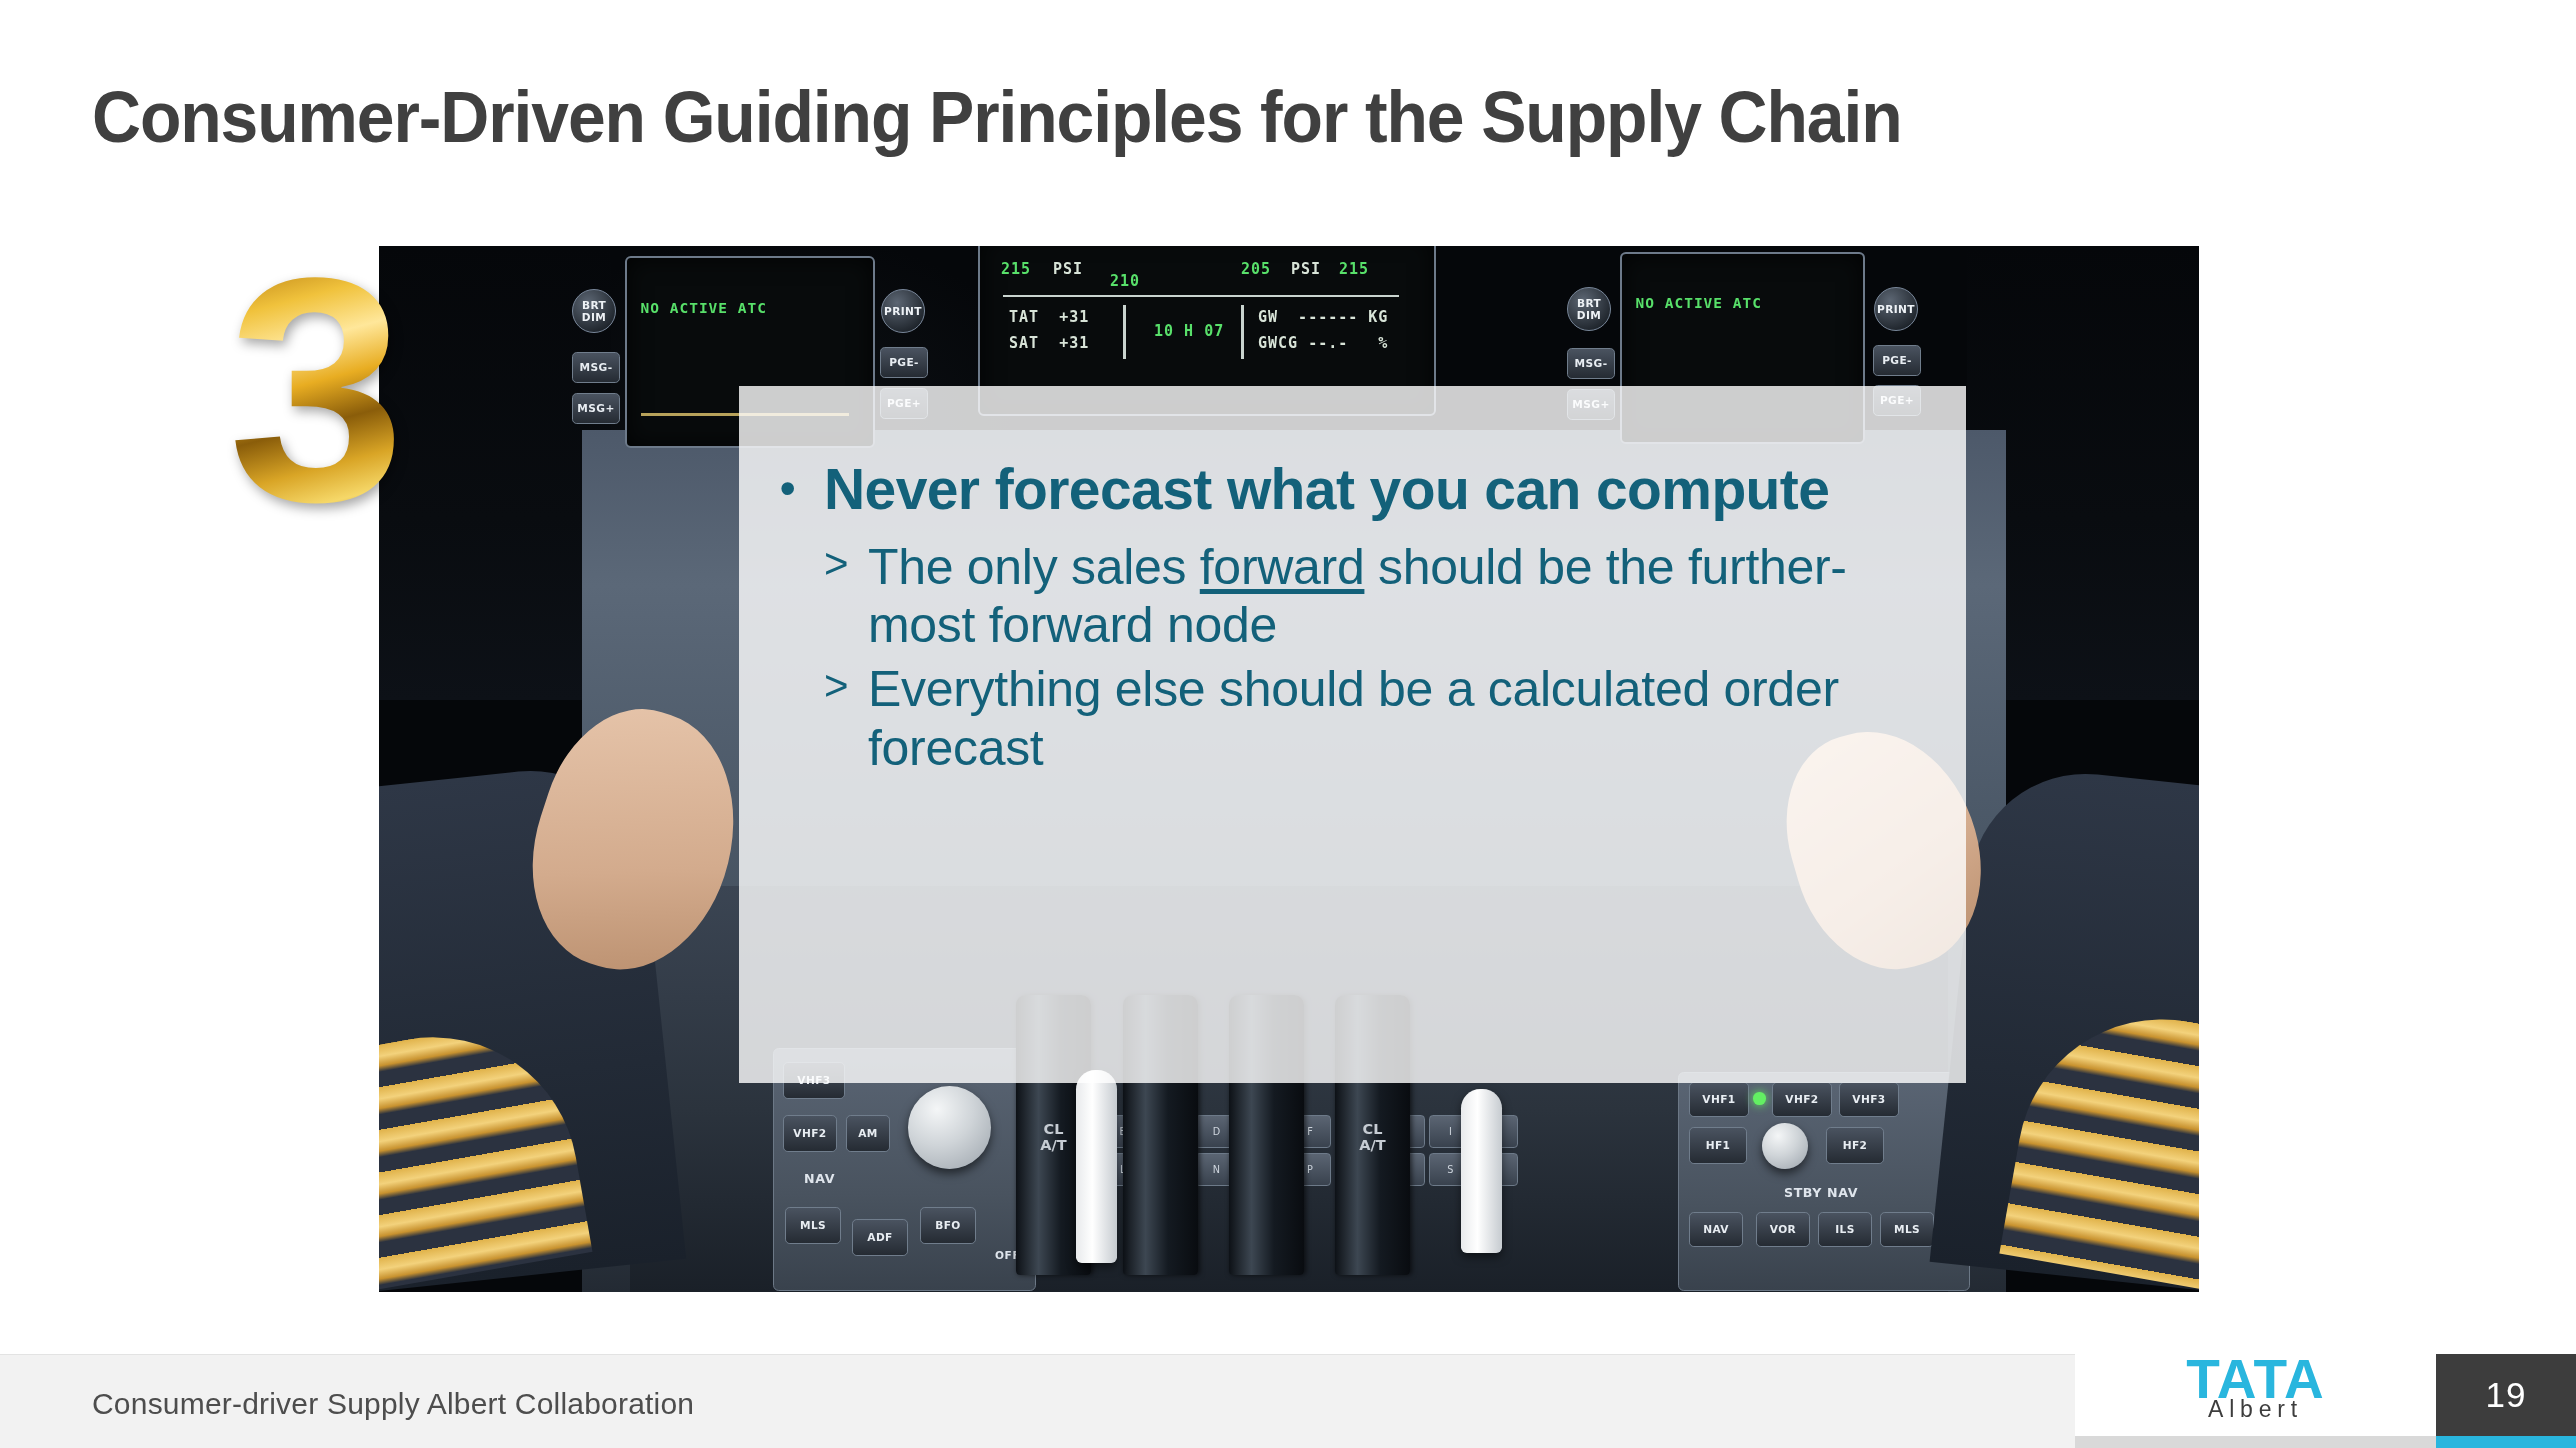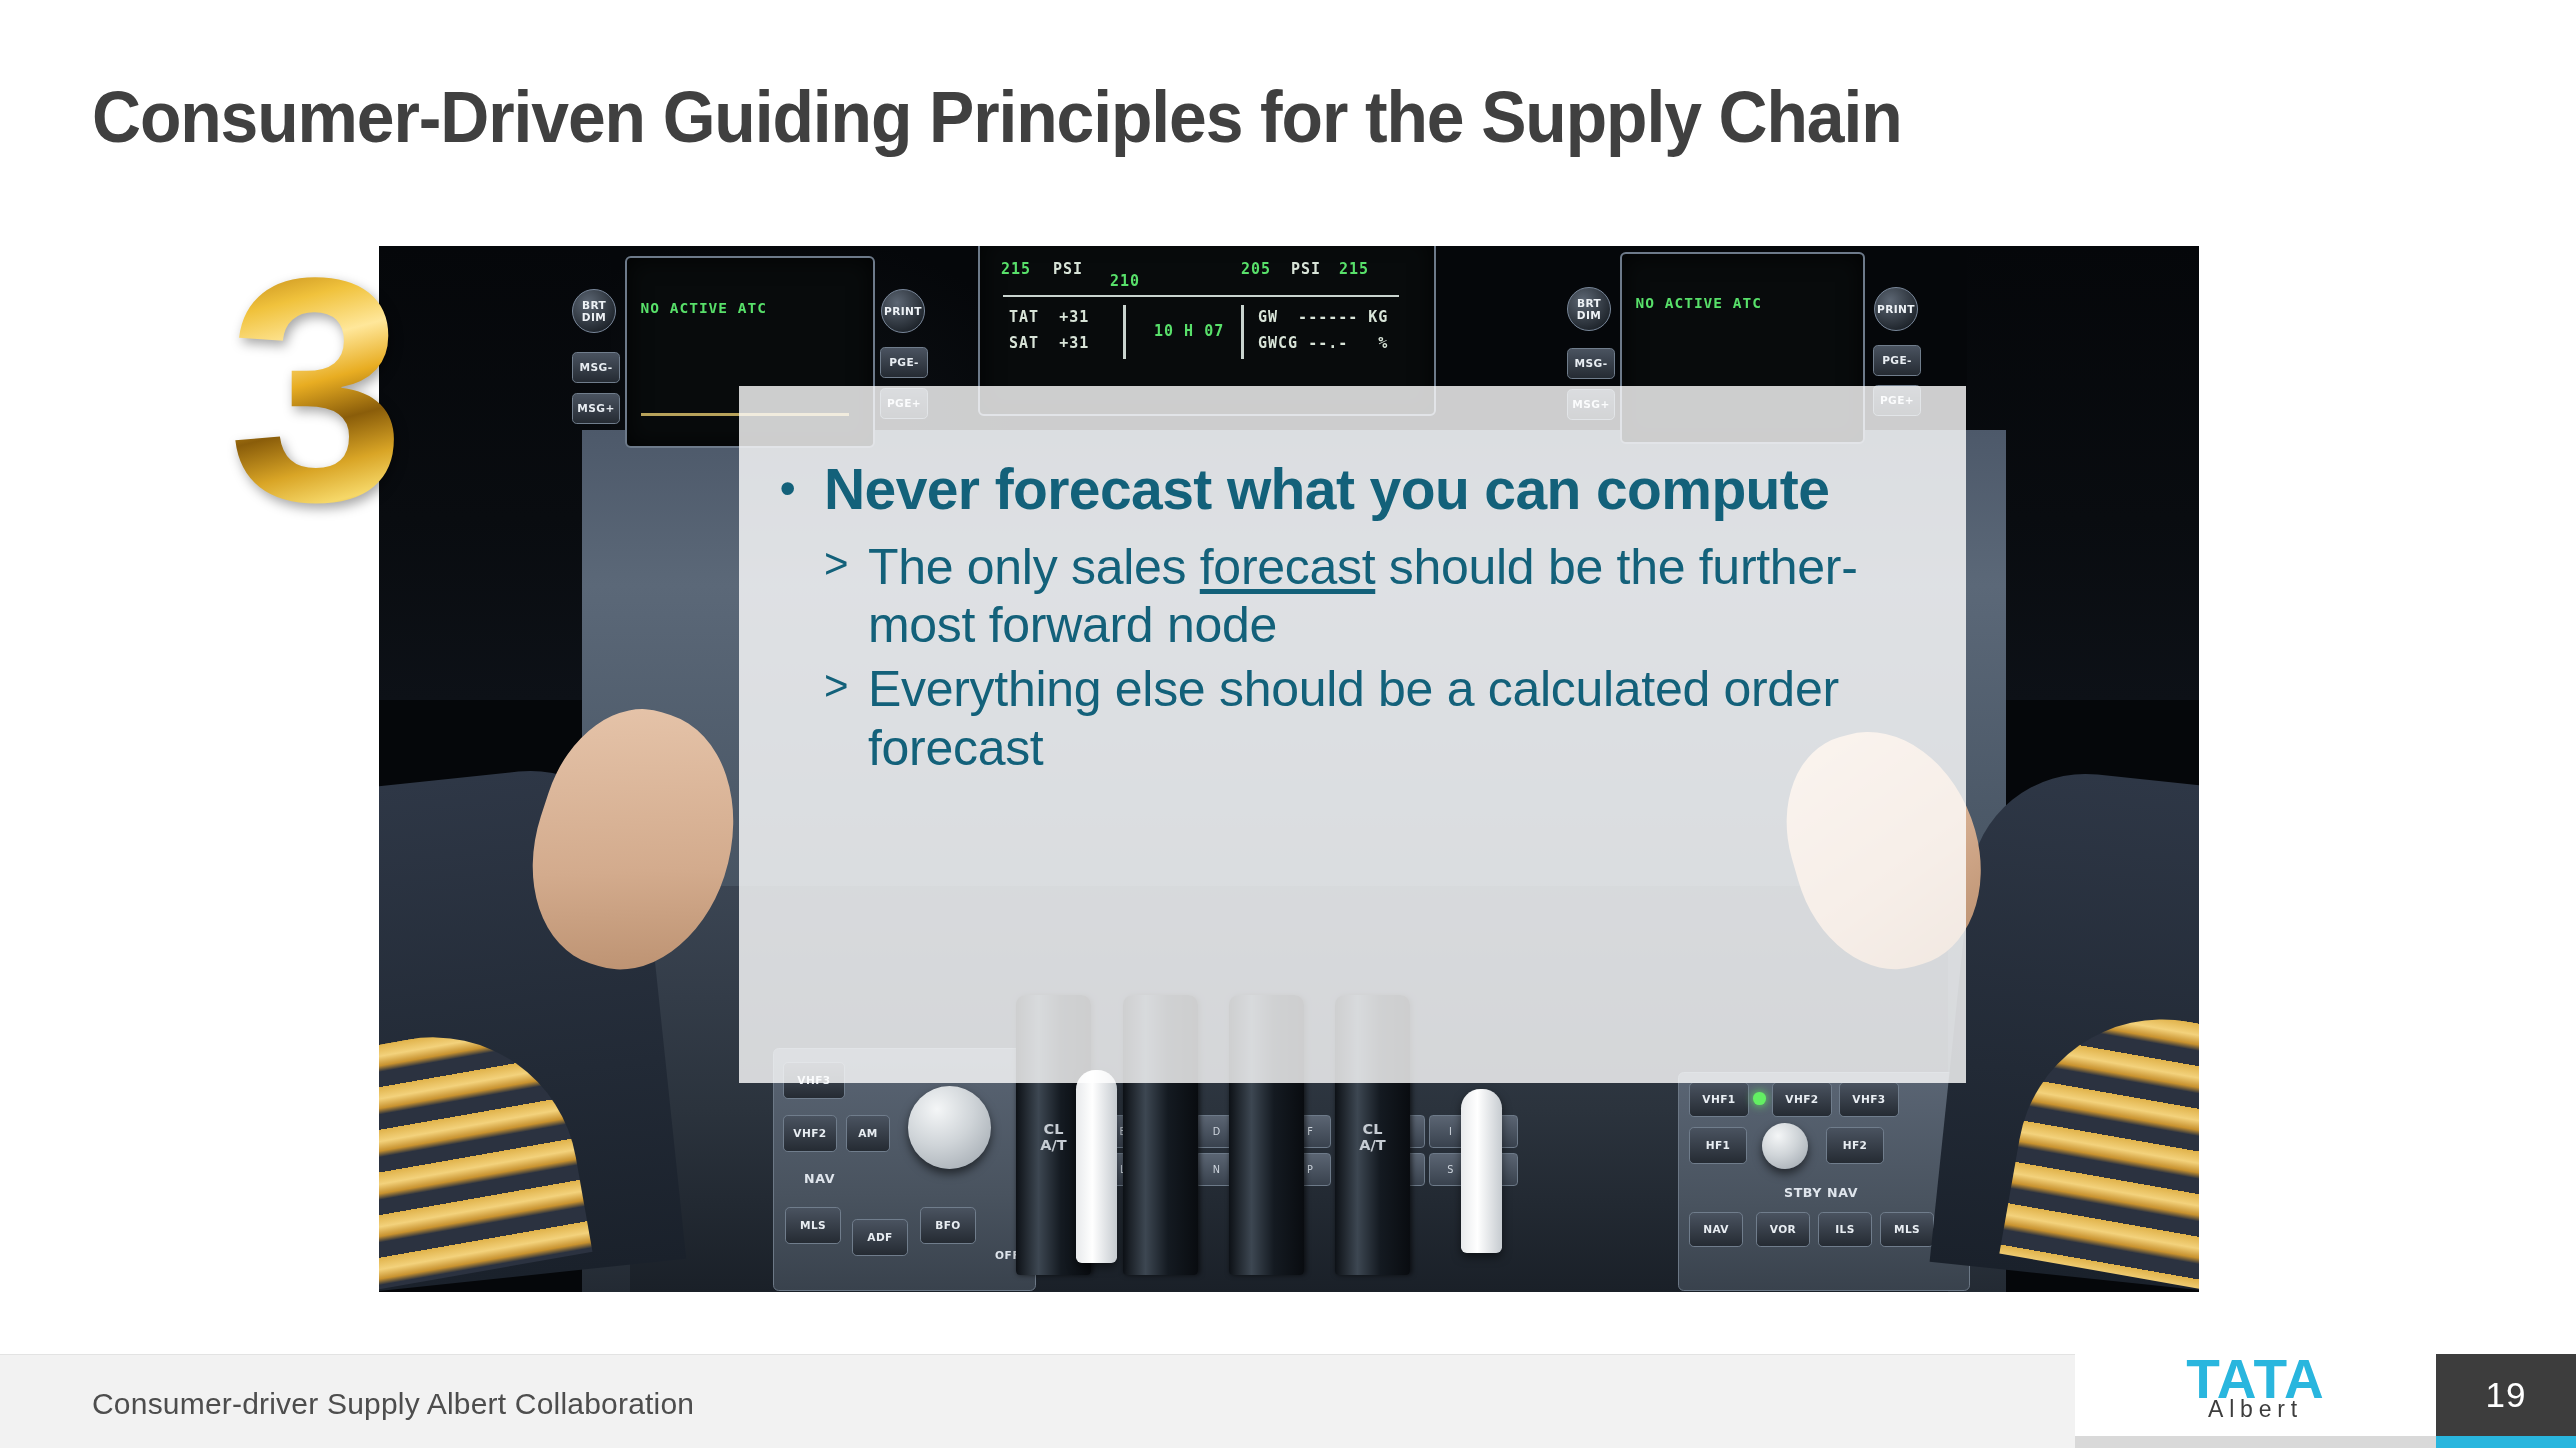--- a/index.html
+++ b/index.html
@@ -469,21 +469,21 @@
 
 <div id="content-panel">
   <div class="bullet-main">
     <span class="dot">•</span>
     <span>Never forecast what you can compute</span>
   </div>
 
   <div class="sub-list">
     <div class="bullet-sub">
       <span class="chev">&gt;</span>
-      <span><span>The only sales </span><span class="ul-word">forecast</span><span> should be the further-most forward node</span></span>
+      <span><span>The only sales </span><span class="ul-word">forward</span><span> should be the further-most forward node</span></span>
     </div>
     <div class="bullet-sub">
       <span class="chev">&gt;</span>
       <span>Everything else should be a calculated order forecast</span>
     </div>
   </div>
 </div>
 
 <div id="big-number">3</div>
 

